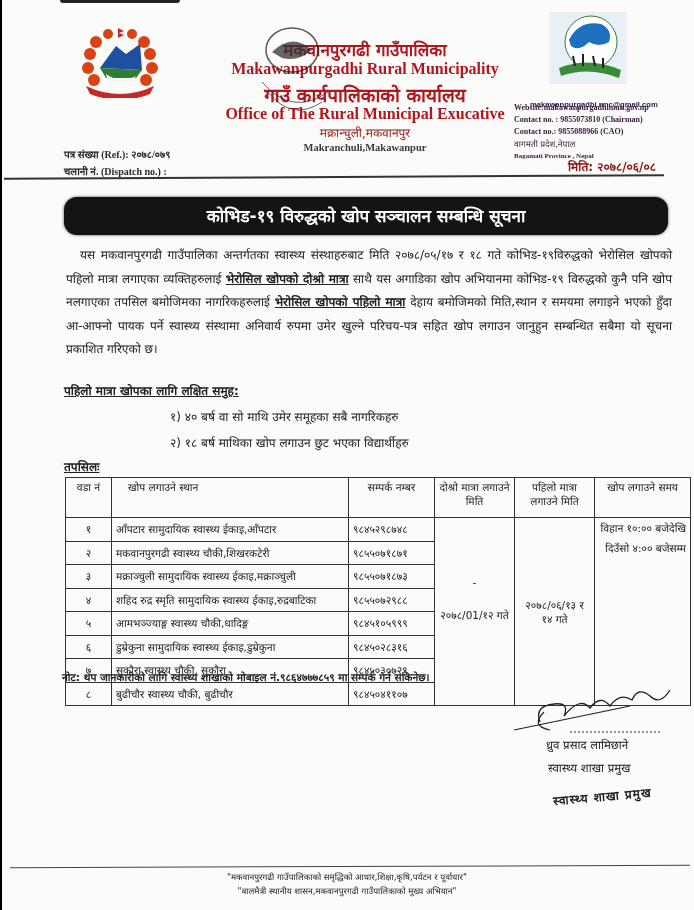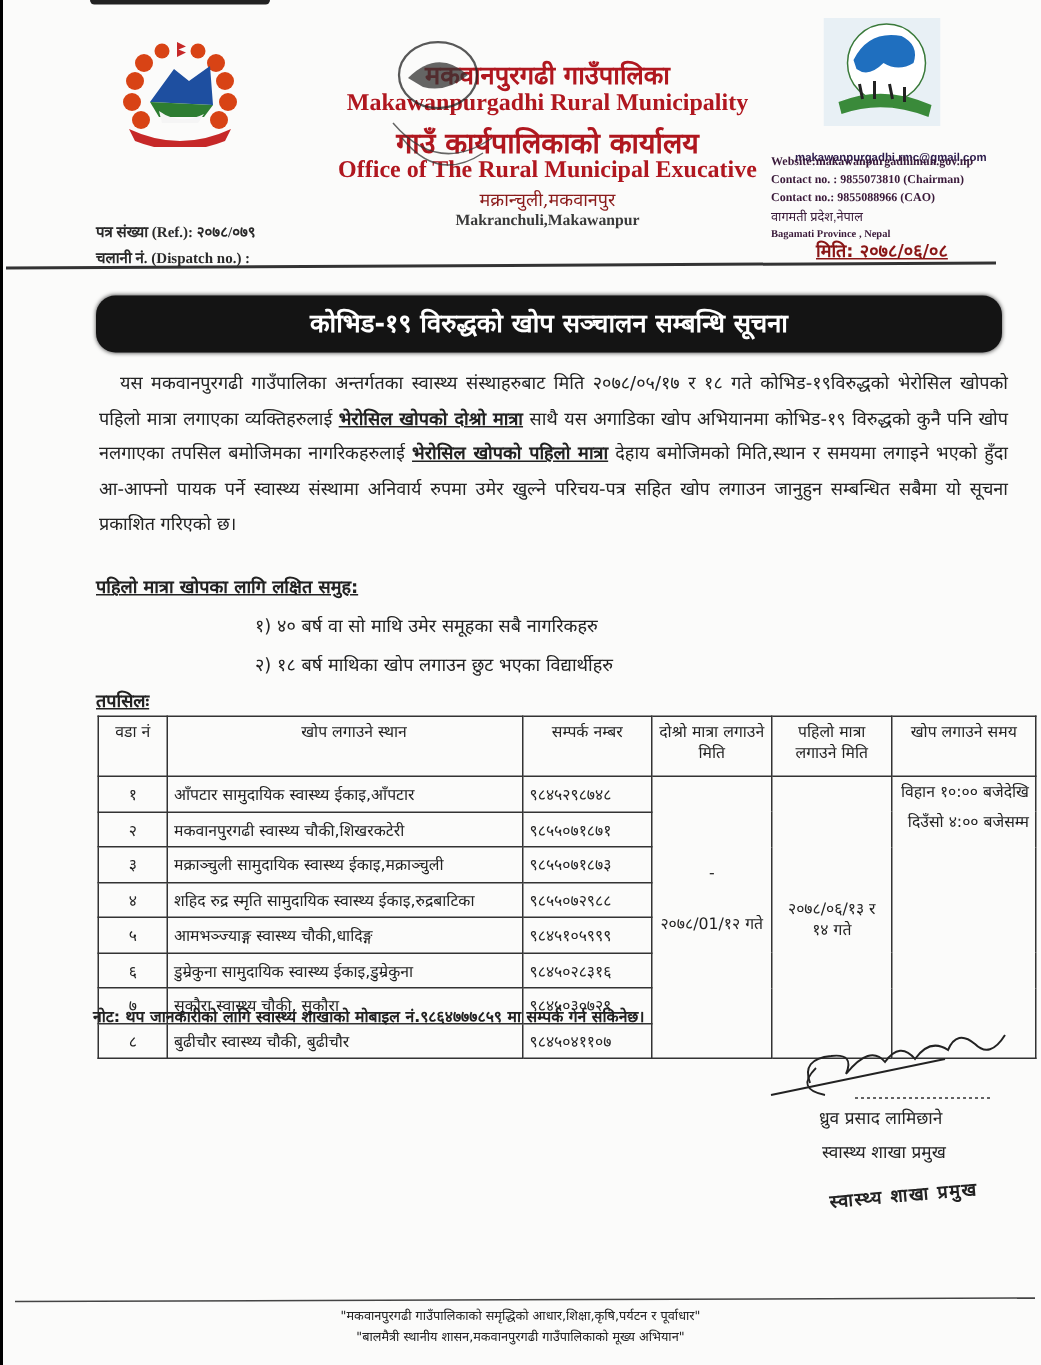--- a/index.html
+++ b/index.html
@@ -33,21 +33,21 @@
   
   .rlogo { left: 549px; top: 12px; width: 78px; height: 72px; }
 
   .contact { left: 514px; font-size: 7.6px; font-weight: bold; color: #2b1a4a; font-family: "Liberation Sans", sans-serif; white-space: nowrap; }
   .c1 { top: 100px; padding-left: 16px; }
   .c2 { top: 103px; color:#3a1a3a; font-family: "Liberation Serif", serif; font-size: 8px; }
   .c3 { top: 115px; color:#3a1a3a; font-family: "Liberation Serif", serif; font-size: 8px; }
   .c4 { top: 127px; color:#3a1a3a; font-family: "Liberation Serif", serif; font-size: 8px; }
   .c5 { top: 138px; color:#3a1a3a; font-size: 8.5px; font-weight: normal; }
   .c6 { top: 152px; color:#3a1a3a; font-family: "Liberation Serif", serif; font-size: 7px; }
-  .date { left: 544px; top: 158px; font-size: 12px; color: #8a1616; font-weight: bold; text-decoration: underline; }
+  .date { left: 568px; top: 158px; font-size: 12px; color: #8a1616; font-weight: bold; }
 
   .hr1 { left: 4px; top: 176px; width: 660px; height: 2px; background: #333; transform: rotate(-0.3deg); }
 
   
   .banner { left: 64px; top: 197px; width: 604px; height: 38px; background: #141414; color: #fff; text-align: center; line-height: 38px; font-size: 17px; font-weight: bold; box-shadow: 0 0 3px #444; border-radius: 13px; }
 
   
   .para { left: 66px; top: 244px; width: 606px; font-size: 12px; line-height: 23.5px; text-align: justify; color: #222; text-indent: 14px; }
   .para u { text-decoration: underline; font-weight: bold; }
 
@@ -151,21 +151,21 @@
 
 <div class="abs target-h">पहिलो मात्रा खोपका लागि लक्षित समुह:</div>
 <div class="abs tgt1">१) ४० बर्ष वा सो माथि उमेर समूहका सबै नागरिकहरु</div>
 <div class="abs tgt2">२) १८ बर्ष माथिका खोप लगाउन छुट भएका विद्यार्थीहरु</div>
 <div class="abs tapasil">तपसिलः</div>
 
 <table class="t">
   <thead>
     <tr>
       <th class="c-ward">वडा नं</th>
-      <th class="c-place" style="text-align:center;padding-left:16px">खोप लगाउने स्थान</th>
+      <th class="c-place" style="text-align:left;padding-left:16px">खोप लगाउने स्थान</th>
       <th class="c-phone">सम्पर्क नम्बर</th>
       <th class="c-d2">दोश्रो मात्रा लगाउने मिति</th>
       <th class="c-d1">पहिलो मात्रा लगाउने मिति</th>
       <th class="c-time">खोप लगाउने समय</th>
     </tr>
   </thead>
   <tbody>
     <tr>
       <td class="c-ward">१</td>
       <td class="c-place">आँपटार सामुदायिक स्वास्थ्य ईकाइ,आँपटार</td>

